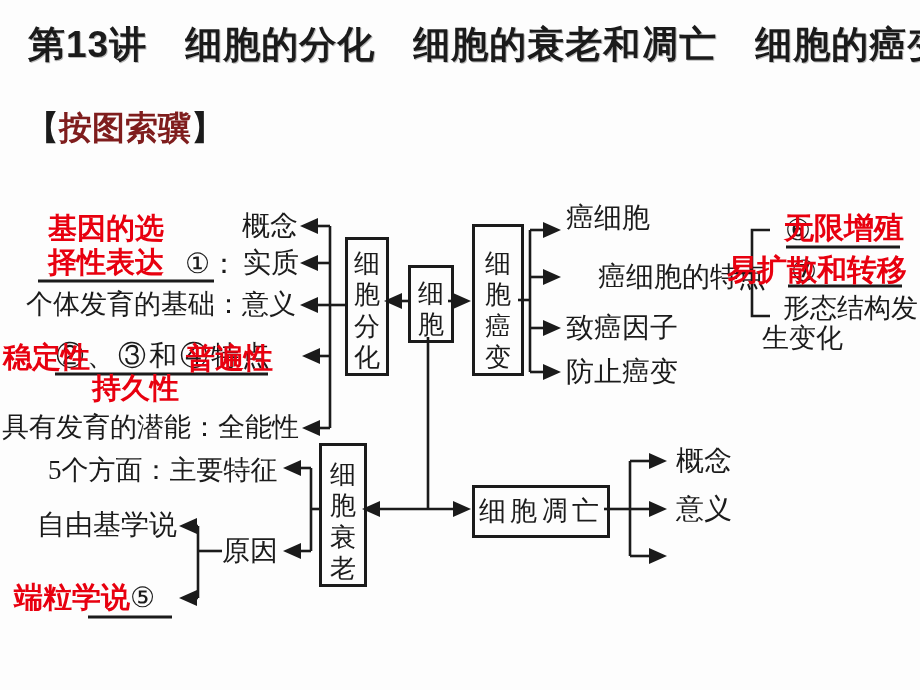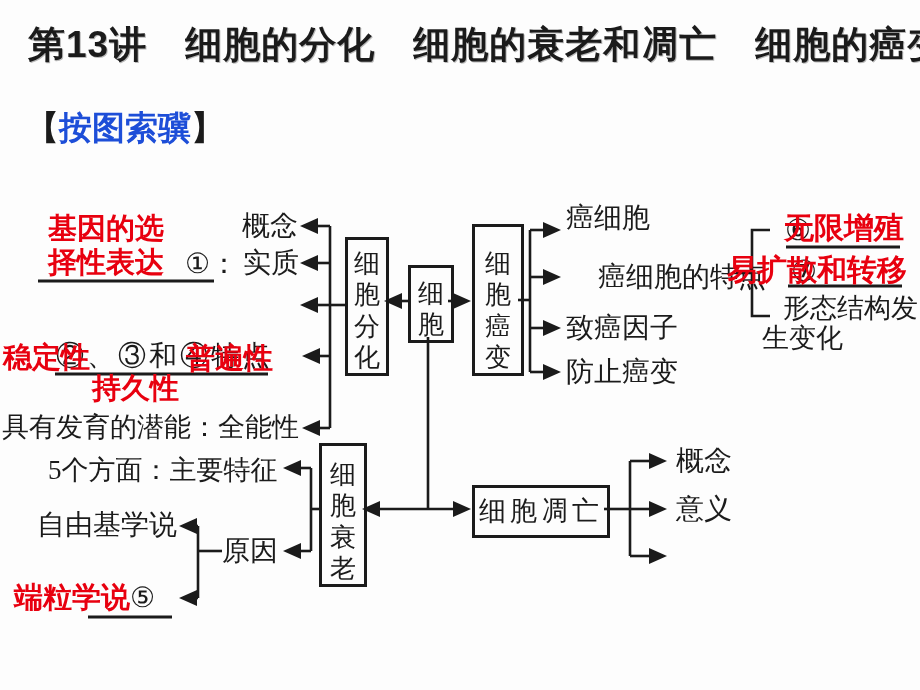--- a/index.html
+++ b/index.html
@@ -16,21 +16,21 @@
     font-family:"Liberation Sans","DejaVu Sans",sans-serif;
     font-weight:bold;font-size:37px;line-height:1.15;
     letter-spacing:1px;white-space:nowrap;
     text-shadow:1px 1px 0 rgba(60,60,60,.35);
   }
   .subtitle{
     position:absolute;left:26px;top:110px;
     font-family:"Liberation Sans","DejaVu Sans",sans-serif;
     font-weight:bold;font-size:33px;line-height:1.1;white-space:nowrap;
   }
-  .subtitle .blue{color:#1d4ed8;}
+  .subtitle .blue{color:#7f1d1d;}
   .lines{position:absolute;left:0;top:0;}
   .txt{
     position:absolute;transform:translateY(-50%);
     font-size:28px;line-height:1;white-space:nowrap;
   }
   .sm{font-size:27px;}
   .red{
     font-family:"Liberation Sans","DejaVu Sans",sans-serif;
     font-weight:bold;color:#e8000f;font-size:29px;
   }
@@ -144,20 +144,21 @@
   </div>
   <div class="hbox" style="left:472px;top:485px;width:132px;height:47px;">
     <span>细胞凋亡</span>
   </div>
 
   <div class="txt" style="left:242px;top:226px;">概念</div>
   <div class="txt" style="left:243px;top:263px;">实质</div>
   <div class="txt" style="left:185px;top:264px;">①：</div>
   <div class="txt red" style="left:48px;top:228px;">基因的选</div>
   <div class="txt red" style="left:48px;top:262px;">择性表达</div>
+  <div class="txt sm" style="left:26px;top:304px;">个体发育的基础：意义</div>
   <div class="txt" style="left:56px;top:356px;letter-spacing:3px;">②、③和④特点</div>
   <div class="txt red" style="left:3px;top:357px;">稳定性</div>
   <div class="txt red" style="left:186px;top:358px;">普遍性</div>
   <div class="txt red" style="left:92px;top:388px;">持久性</div>
   <div class="txt sm" style="left:2px;top:427px;">具有发育的潜能：全能性</div>
 
   <div class="txt sm" style="left:48px;top:470px;">5个方面：主要特征</div>
   <div class="txt" style="left:37px;top:525px;">自由基学说</div>
   <div class="txt" style="left:222px;top:551px;">原因</div>
   <div class="txt" style="left:14px;top:597px;"><span class="red">端粒学说</span><span>⑤</span></div>

